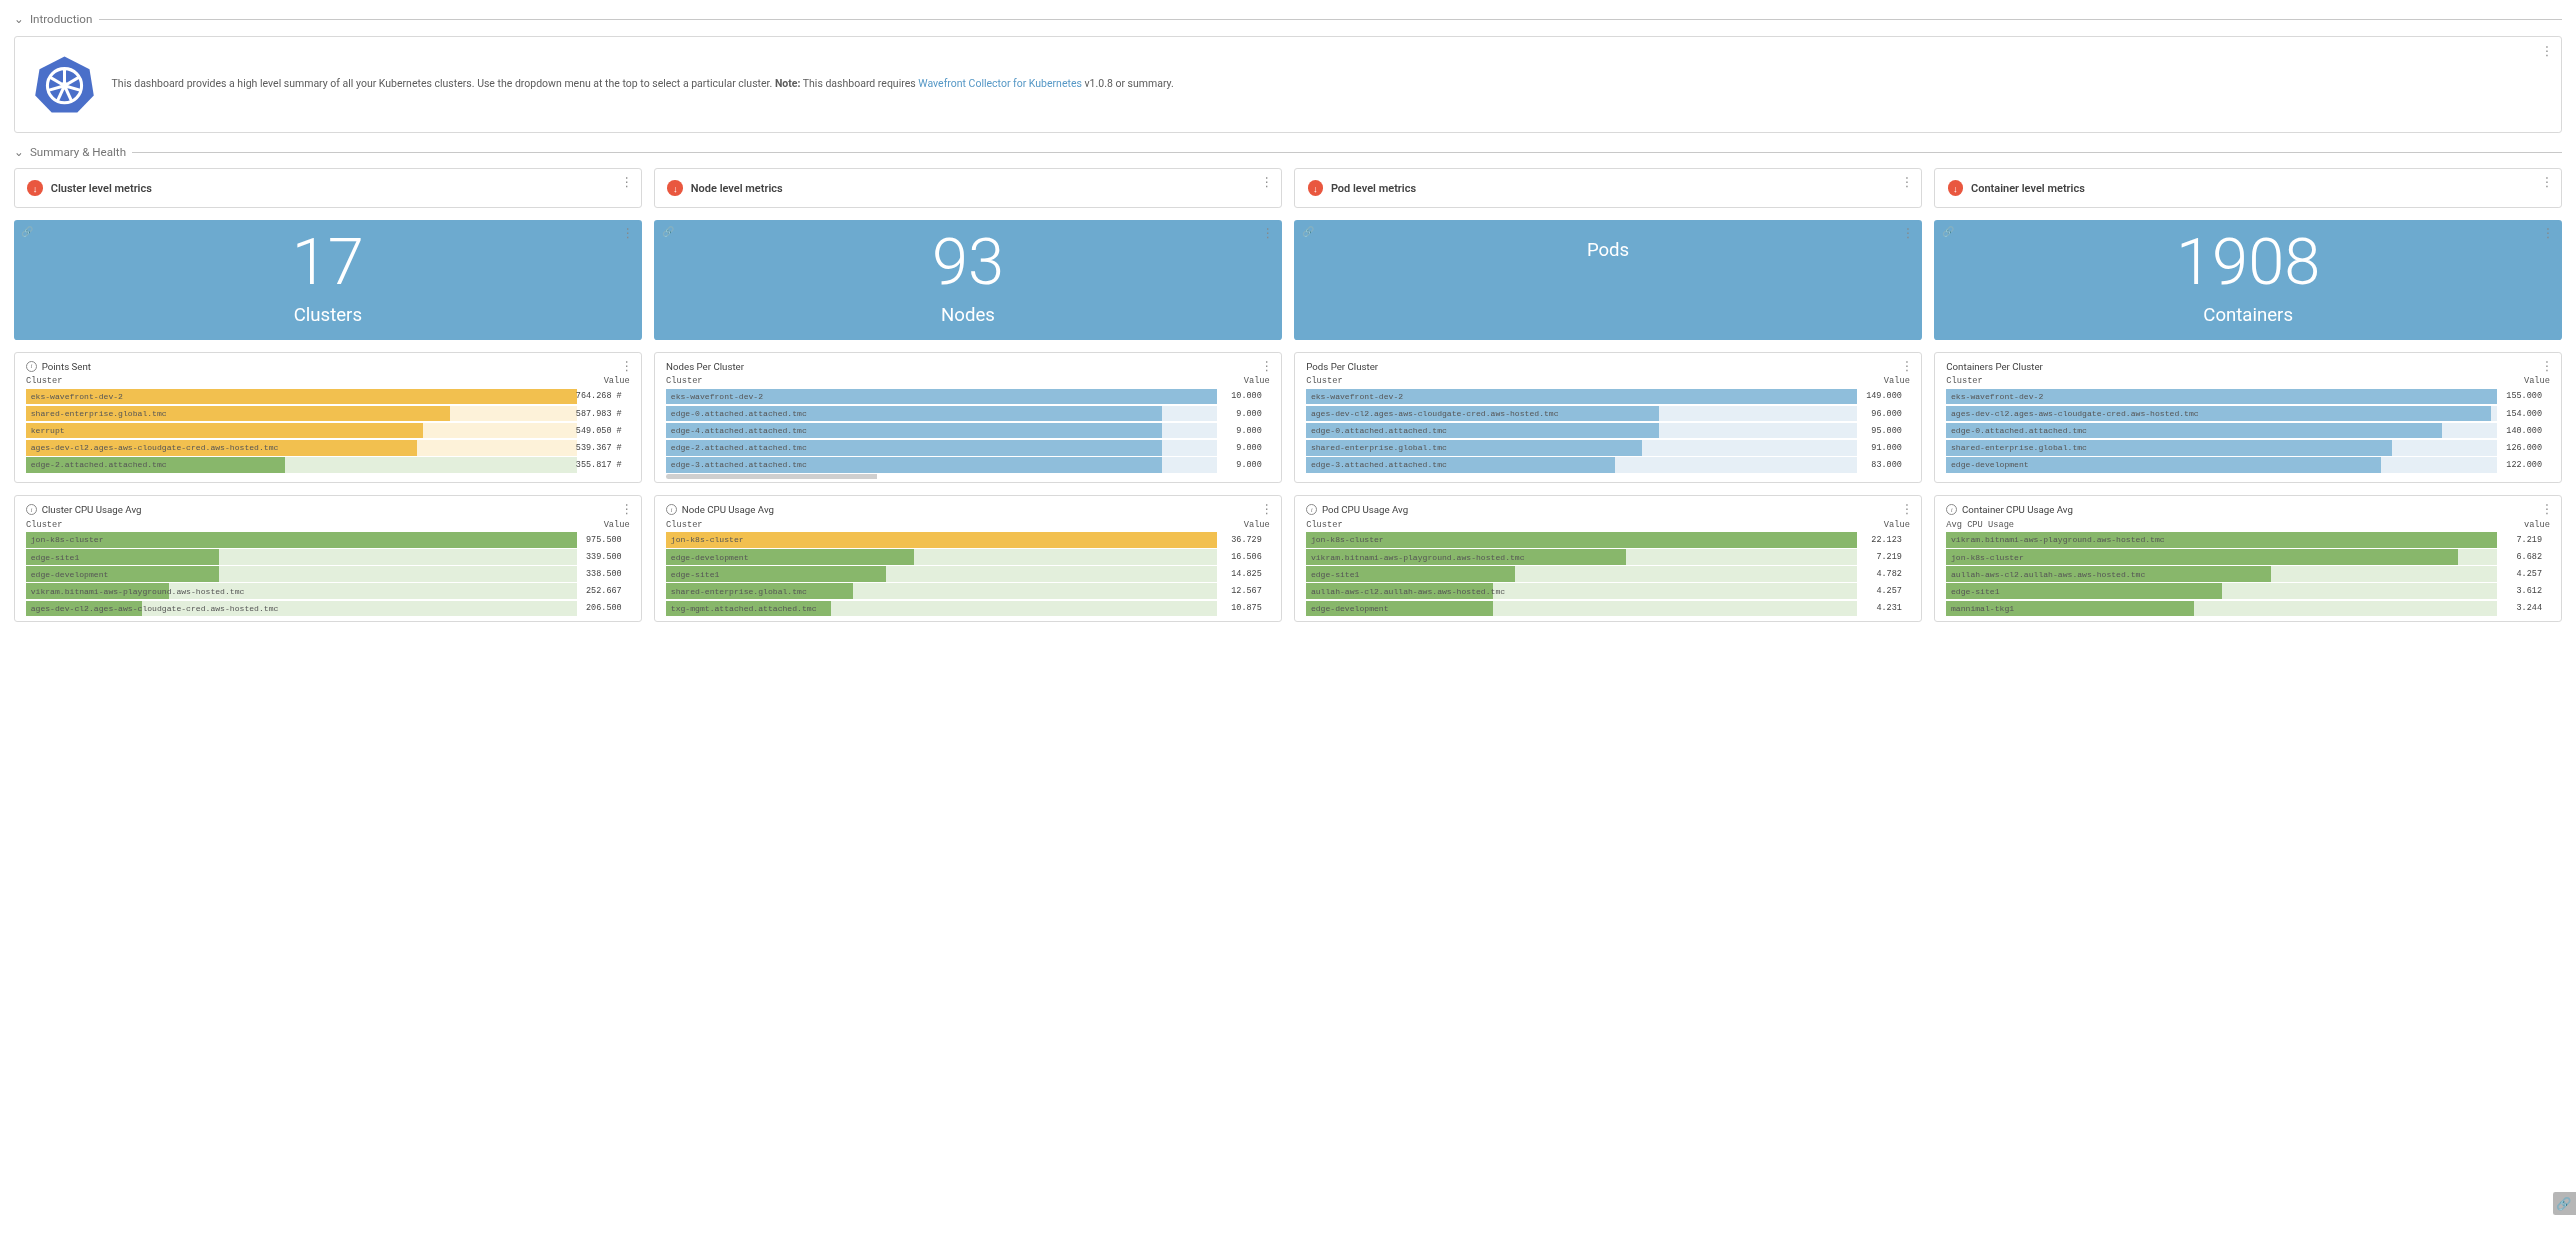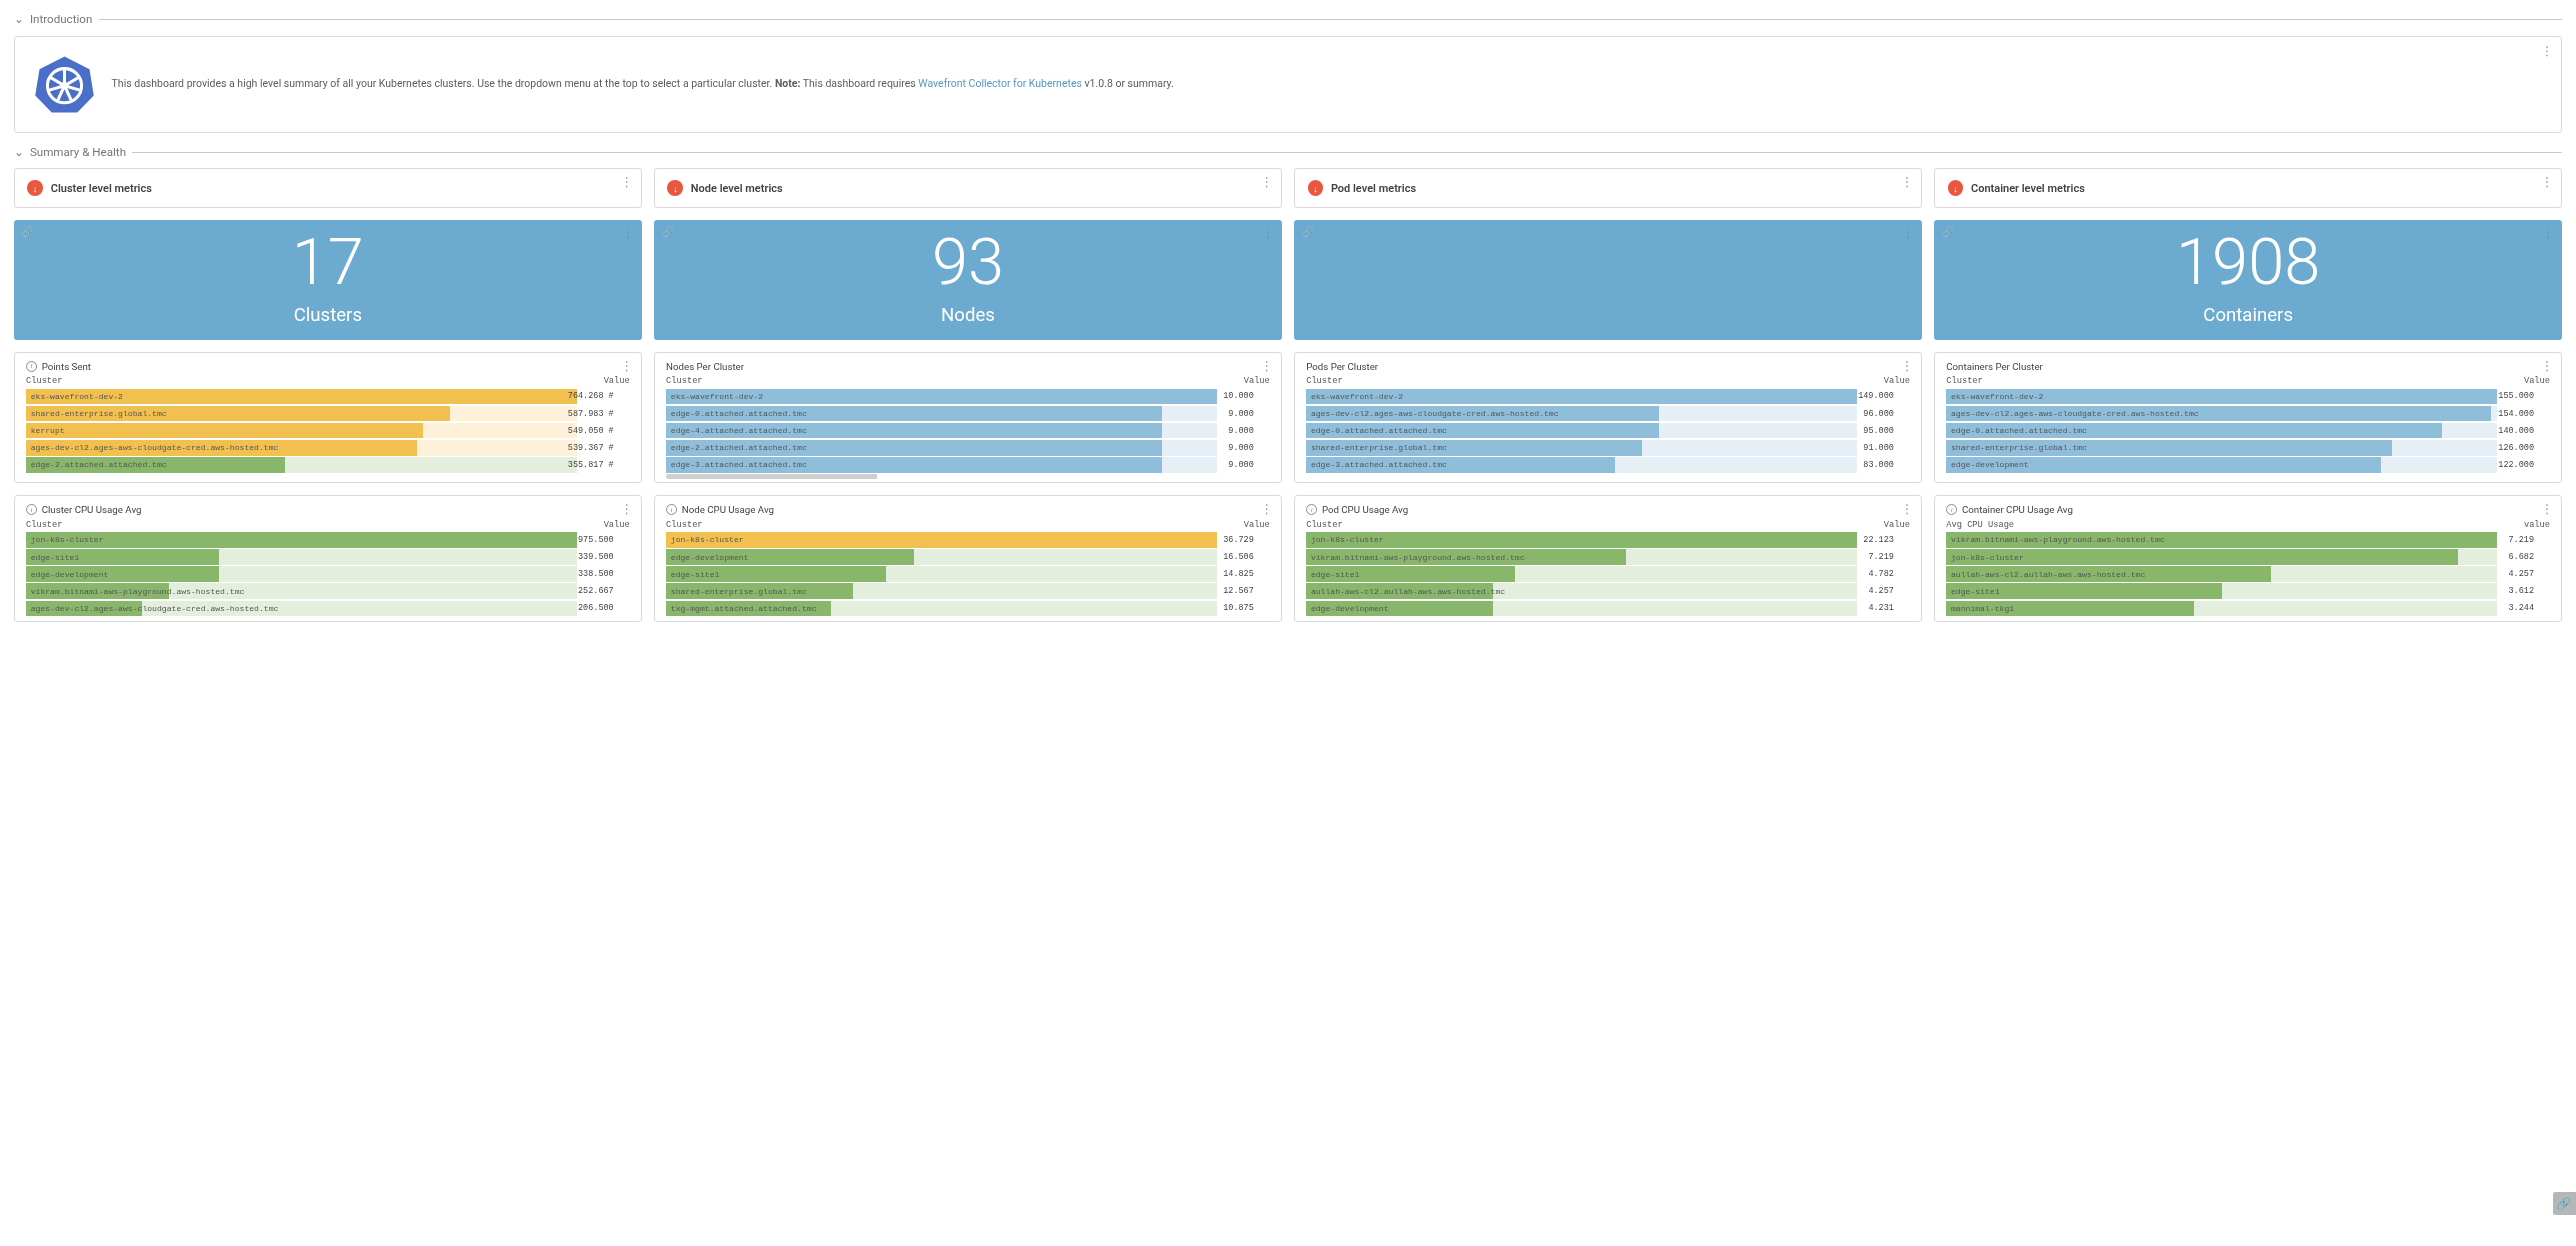--- a/index.html
+++ b/index.html
@@ -25,21 +25,21 @@
   .big-tile .link-icon { position: absolute; top: 6.2px; left: 7.8px; color: #e3eef6; font-size: 10px; }
   .list-card { padding: 7.8px 11px 3.1px 11px; }
   .list-card .title-row { display: flex; align-items: center; gap: 4.7px; margin-bottom: 4.7px; font-size: 9.7px; color: #424242; }
   .list-card .info { width: 11px; height: 11px; border: 0.9px solid #8a8a8a; border-radius: 50%; display: inline-flex; align-items: center; justify-content: center; font-size: 7px; color: #8a8a8a; font-style: italic; font-family: Georgia, serif; }
   .list-card .cols { display: flex; justify-content: space-between; font-family: "SFMono-Regular", Consolas, "Liberation Mono", Menlo, monospace; font-size: 8.7px; color: #555; margin-bottom: 2.3px; }
   .bar-row { position: relative; height: 15.5px; margin-bottom: 1.6px; display: flex; align-items: center; }
   .bar-track { position: absolute; left: 0; top: 0; bottom: 0; right: 53px; }
   .bar-bg { position: absolute; inset: 0; }
   .bar-fill { position: absolute; left: 0; top: 0; bottom: 0; }
   .bar-label { position: relative; z-index: 2; font-family: "SFMono-Regular", Consolas, "Liberation Mono", Menlo, monospace; font-size: 8.1px; color: #555; padding-left: 4.7px; white-space: nowrap; overflow: hidden; text-overflow: ellipsis; max-width: calc(100% - 56px); }
-  .bar-value { position: absolute; right: 16px; font-family: "SFMono-Regular", Consolas, "Liberation Mono", Menlo, monospace; font-size: 8.5px; color: #444; width: 51px; text-align: right; }
+  .bar-value { position: absolute; right: 8px; font-family: "SFMono-Regular", Consolas, "Liberation Mono", Menlo, monospace; font-size: 8.5px; color: #444; width: 51px; text-align: right; }
   .scroll-hint { height: 4.7px; background: linear-gradient(to right, #cfcfcf 0%, #cfcfcf 35%, transparent 35%); margin-top: 1.6px; border-radius: 2.3px; }
   .float-link { position: fixed; right: 0; bottom: 31px; width: 23px; height: 23px; background: #b6b6b6; display:flex; align-items:center; justify-content:center; color:#fff; font-size:12.4px; border-top-left-radius:2.3px; border-bottom-left-radius:2.3px;}
 </style>
 </head>
 <body>
 
 <div class="section">
   <div class="section-header">
     <span class="chev">⌄</span>
     <span>Introduction</span>
@@ -108,20 +108,21 @@
     </div>
     <div class="card big-tile">
       <span class="link-icon">🔗</span>
       <span class="kebab">⋮</span>
       <div class="num">93</div>
       <div class="sub">Nodes</div>
     </div>
     <div class="card big-tile">
       <span class="link-icon">🔗</span>
       <span class="kebab">⋮</span>
+      <div class="sub">Pods</div>
     </div>
     <div class="card big-tile">
       <span class="link-icon">🔗</span>
       <span class="kebab">⋮</span>
       <div class="num">1908</div>
       <div class="sub">Containers</div>
     </div>
   </div>
 
   <div class="row4" id="list-row-1" style="margin-top:12.4px">

